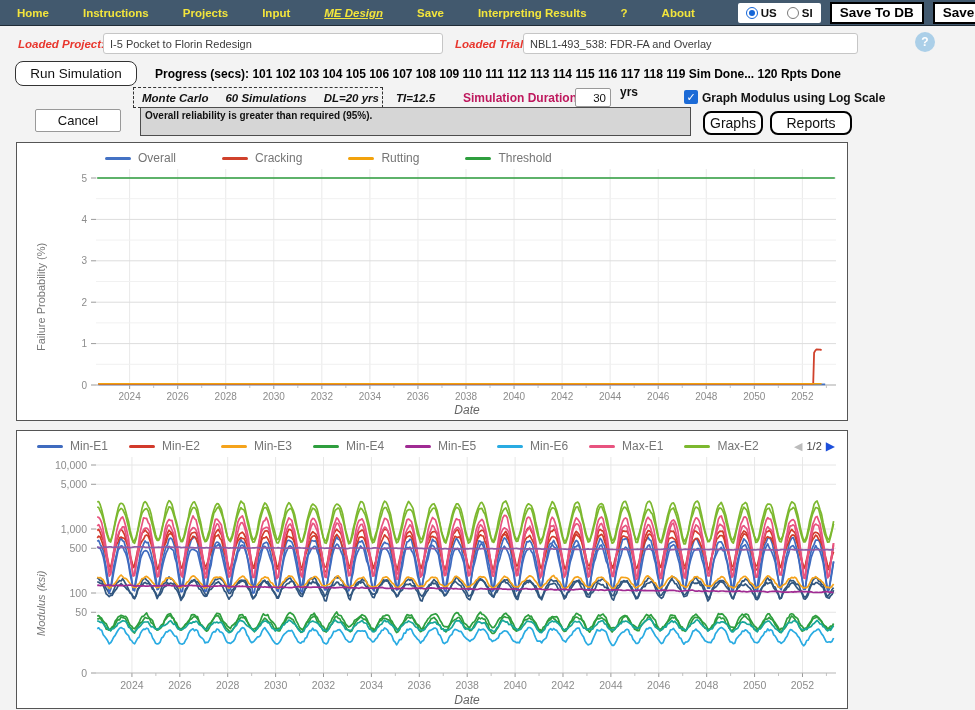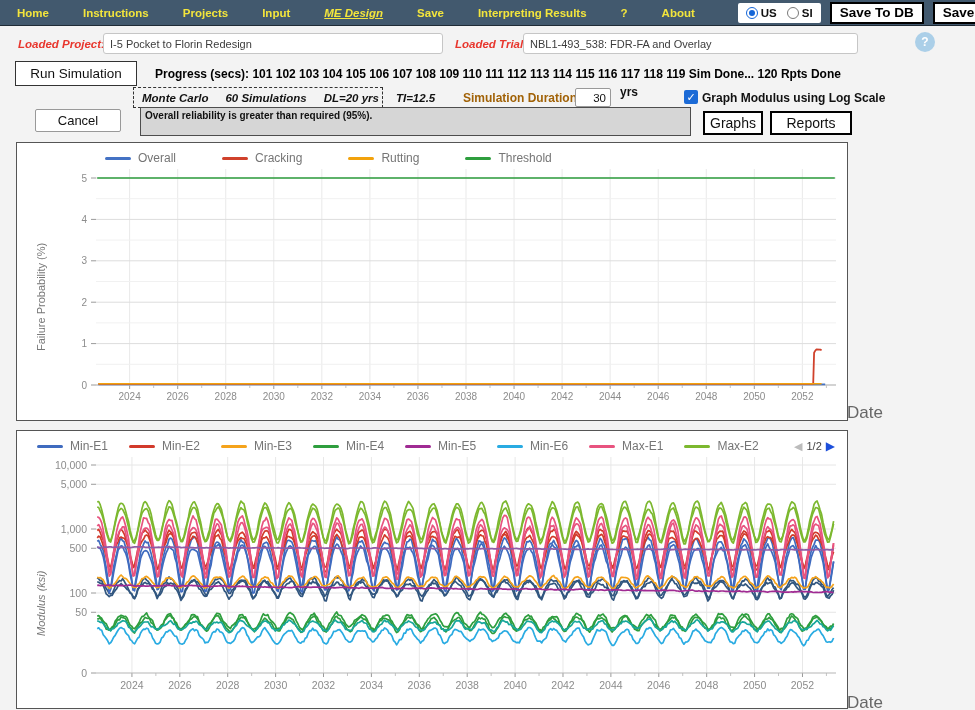--- a/index.html
+++ b/index.html
@@ -24,33 +24,33 @@
 
   
   .red-label { position:absolute; color:#e8362d; font-weight:bold; font-style:italic; font-size:11.5px; }
   .text-field { position:absolute; height:21px; border:1px solid #c6c6c6; border-radius:3px; background:#fff;
                 font-family:"Liberation Sans",sans-serif; font-size:11px; color:#3c3c3c; padding:0 6px; }
   .help-circle { position:absolute; width:20px; height:20px; border-radius:50%; background:#abcfe8; color:#fff;
                  font-weight:bold; font-size:12px; display:flex; align-items:center; justify-content:center; cursor:pointer; }
 
   
   .btn { position:absolute; background:#fff; font-family:"Liberation Sans",sans-serif; color:#111;
-         display:flex; align-items:center; justify-content:center; cursor:pointer; }
+         display:flex; align-items:center; justify-content:center; cursor:pointer;border-radius:8px; }
   #run-btn   { left:15px; top:61px; width:122px; height:25px; border:1px solid #333; font-size:13.5px; }
   #cancel-btn{ left:35px; top:109px; width:86px; height:23px; border:1px solid #999; font-size:13px; border-radius:2px; }
   #graphs-btn{ left:703px; top:111px; width:60px; height:24px; border:2px solid #000; font-size:14px; }
   #reports-btn{ left:770px; top:111px; width:82px; height:24px; border:2px solid #000; font-size:14px; }
 
   #progress-text { position:absolute; left:155px; top:67px; font-size:12px; font-weight:bold; color:#000; white-space:nowrap; }
 
   .mc-box { position:absolute; left:133px; top:87px; width:250px; height:21px; border:1px dashed #333;
             display:flex; align-items:center; padding:0 8px; gap:17px; }
   .mc-box span { font-size:11.5px; font-weight:bold; font-style:italic; color:#111; white-space:nowrap; }
 
-  #sim-dur-label { position:absolute; left:463px; top:91px; font-size:12px; font-weight:bold; color:#a16207; }
+  #sim-dur-label { position:absolute; left:463px; top:91px; font-size:12px; font-weight:bold; color:#be185d; }
   #sim-dur-input { position:absolute; left:575px; top:88px; width:36px; height:19px; border:1px solid #999; border-radius:2px;
                    font-family:"Liberation Sans",sans-serif; font-size:11.5px; text-align:right; padding-right:4px; color:#111; }
   #sim-dur-units { position:absolute; left:620px; top:85px; font-size:12px; font-weight:bold; color:#111; }
   .checkbox { position:absolute; left:684px; top:90px; width:14px; height:14px; background:#1b6ad6; border-radius:2px;
               color:#fff; font-size:11px; display:flex; align-items:center; justify-content:center; cursor:pointer; }
   #log-scale-label { position:absolute; left:702px; top:91px; font-size:12px; font-weight:bold; color:#111; }
 
   #status-box { position:absolute; left:140px; top:107px; width:551px; height:29px; background:#d6d6d6;
                 border:1px solid #4d4d4d; font-size:10px; font-weight:bold; color:#111; padding:2px 4px; }
 
@@ -66,21 +66,21 @@
   .legend-label { font-size:12px; color:#757575; white-space:nowrap; }
   .pagination { position:absolute; right:12px; top:8px; display:flex; align-items:center; gap:4px; font-size:11px; }
   .pg-prev { color:#bcbcbc; font-size:11px; cursor:pointer; }
   .pg-next { color:#1d4fdb; font-size:12px; cursor:pointer; }
   .pg-label { color:#444; font-size:11px; }
   .panel svg { position:absolute; left:0; top:0; }
   svg text { font-family:"Liberation Sans",sans-serif; }
   .ytitle { position:absolute; transform:rotate(-90deg); transform-origin:left top; font-size:11px; color:#777; white-space:nowrap; }
   #chart1-ytitle { left:18px; top:208px; }
   #chart2-ytitle { left:18px; top:205px; font-style:italic; }
-  .xtitle { position:absolute; left:0; width:832px; text-align:right; font-size:17px; color:#666; }
+  .xtitle { position:absolute; left:0; width:832px; text-align:center; font-size:12px; font-style:italic; color:#666; }
   #chart1-xtitle { top:260px; left:34px; }
   #chart2-xtitle { top:262px; left:34px; }
 </style>
 </head>
 <body>
 
 <div id="app">
 
   <div class="navbar">
     <div class="nav-corner"></div>

